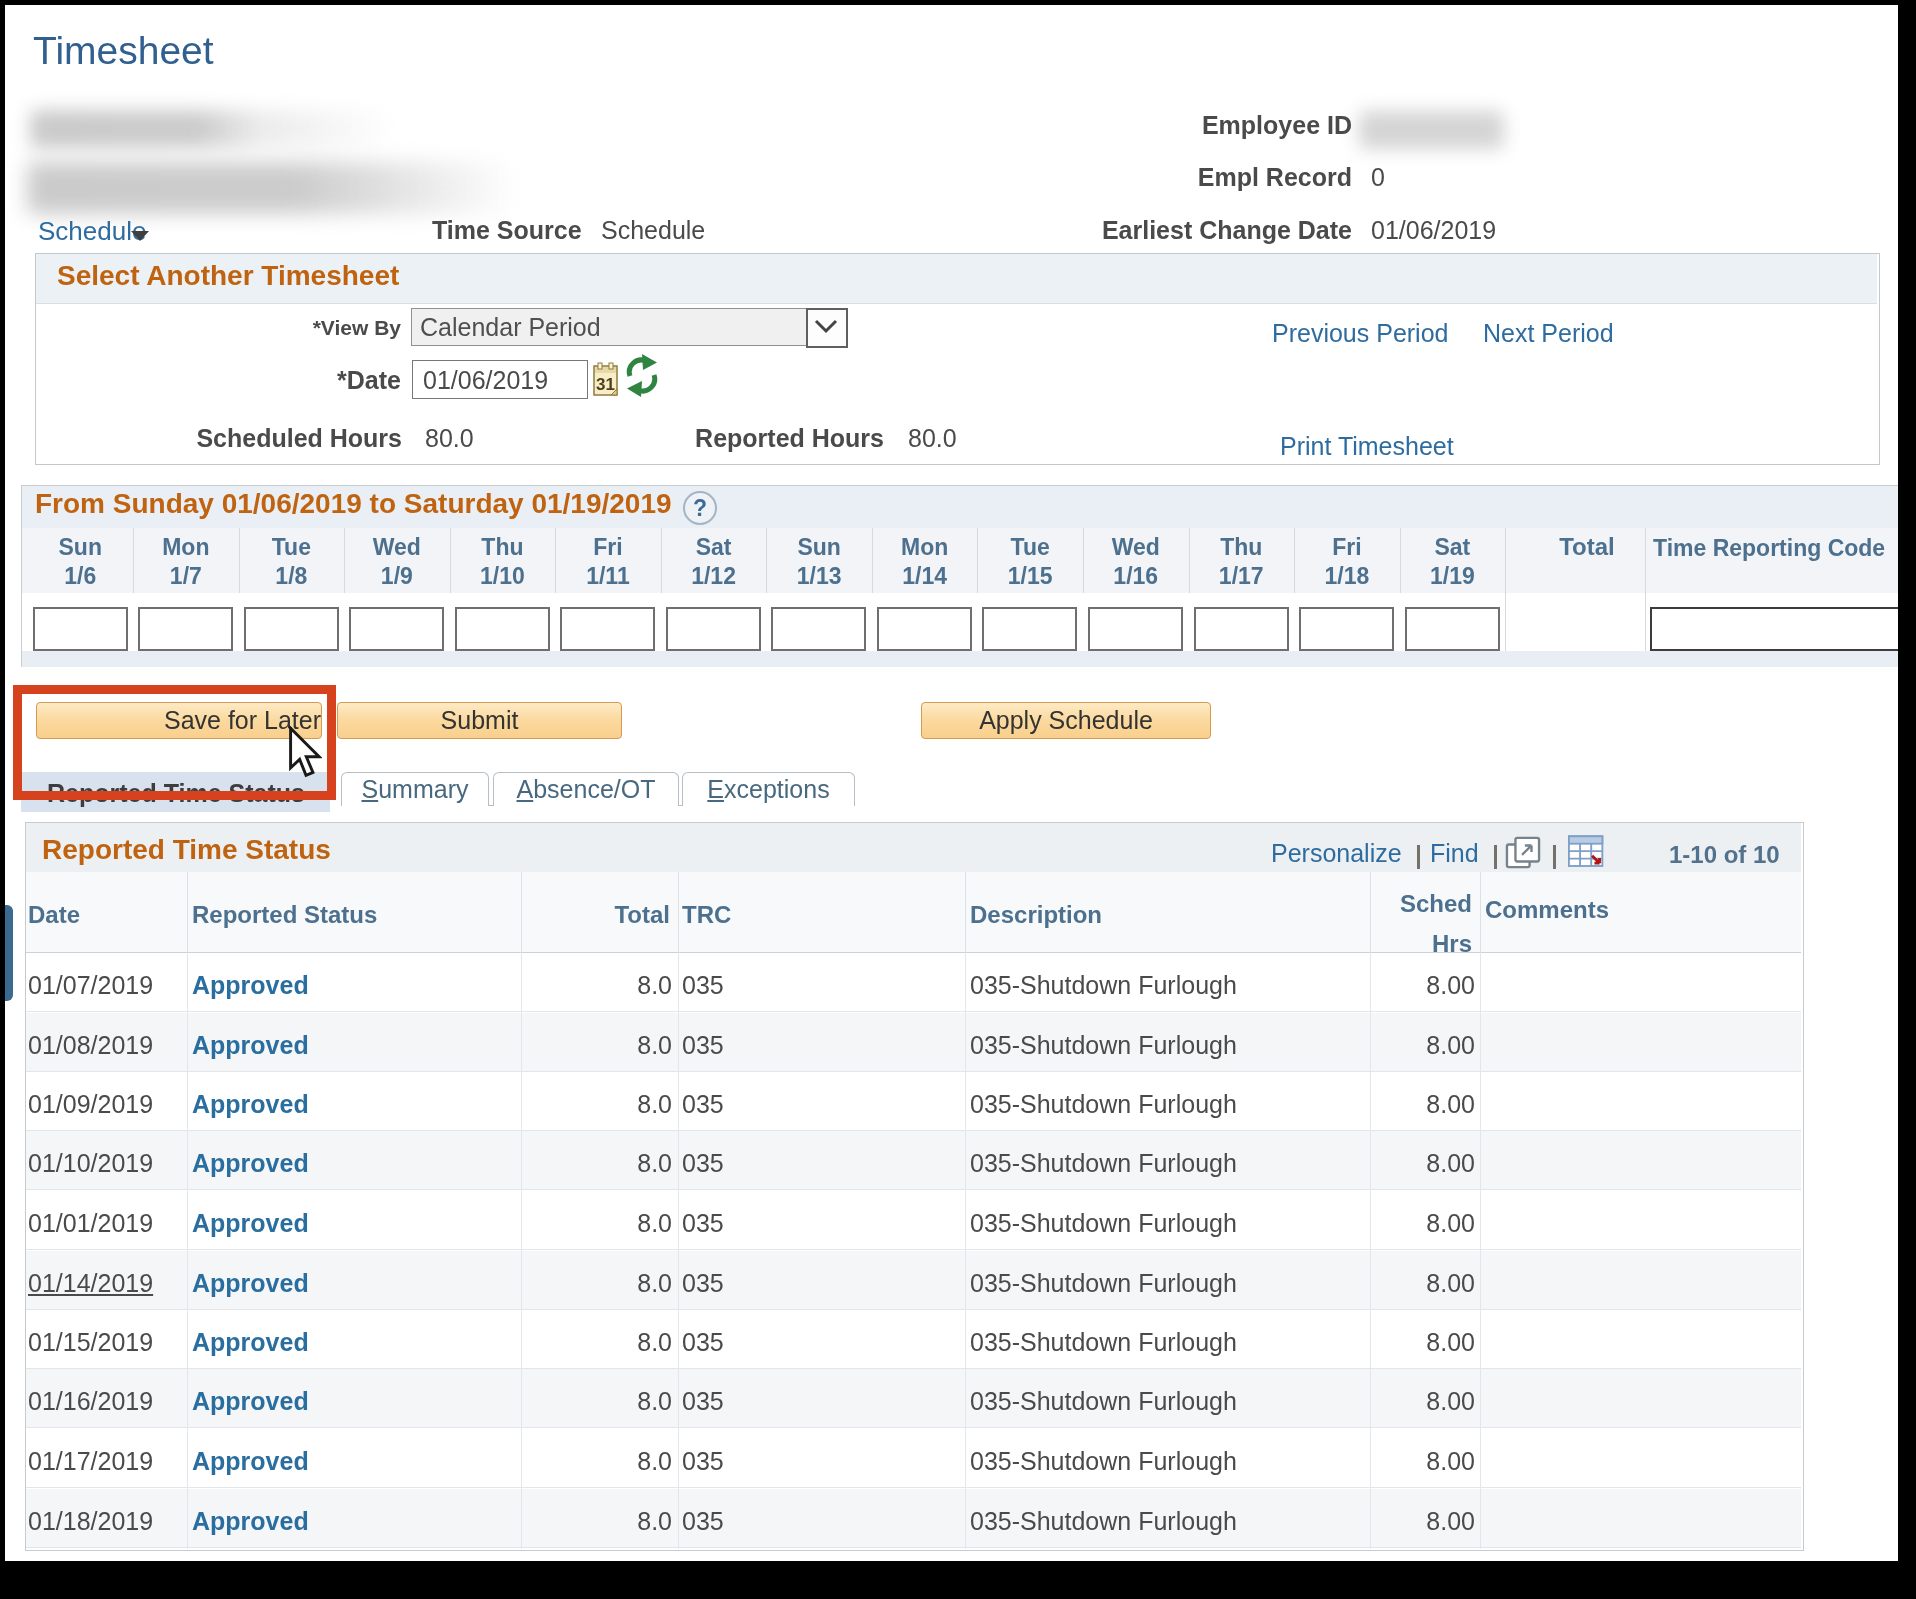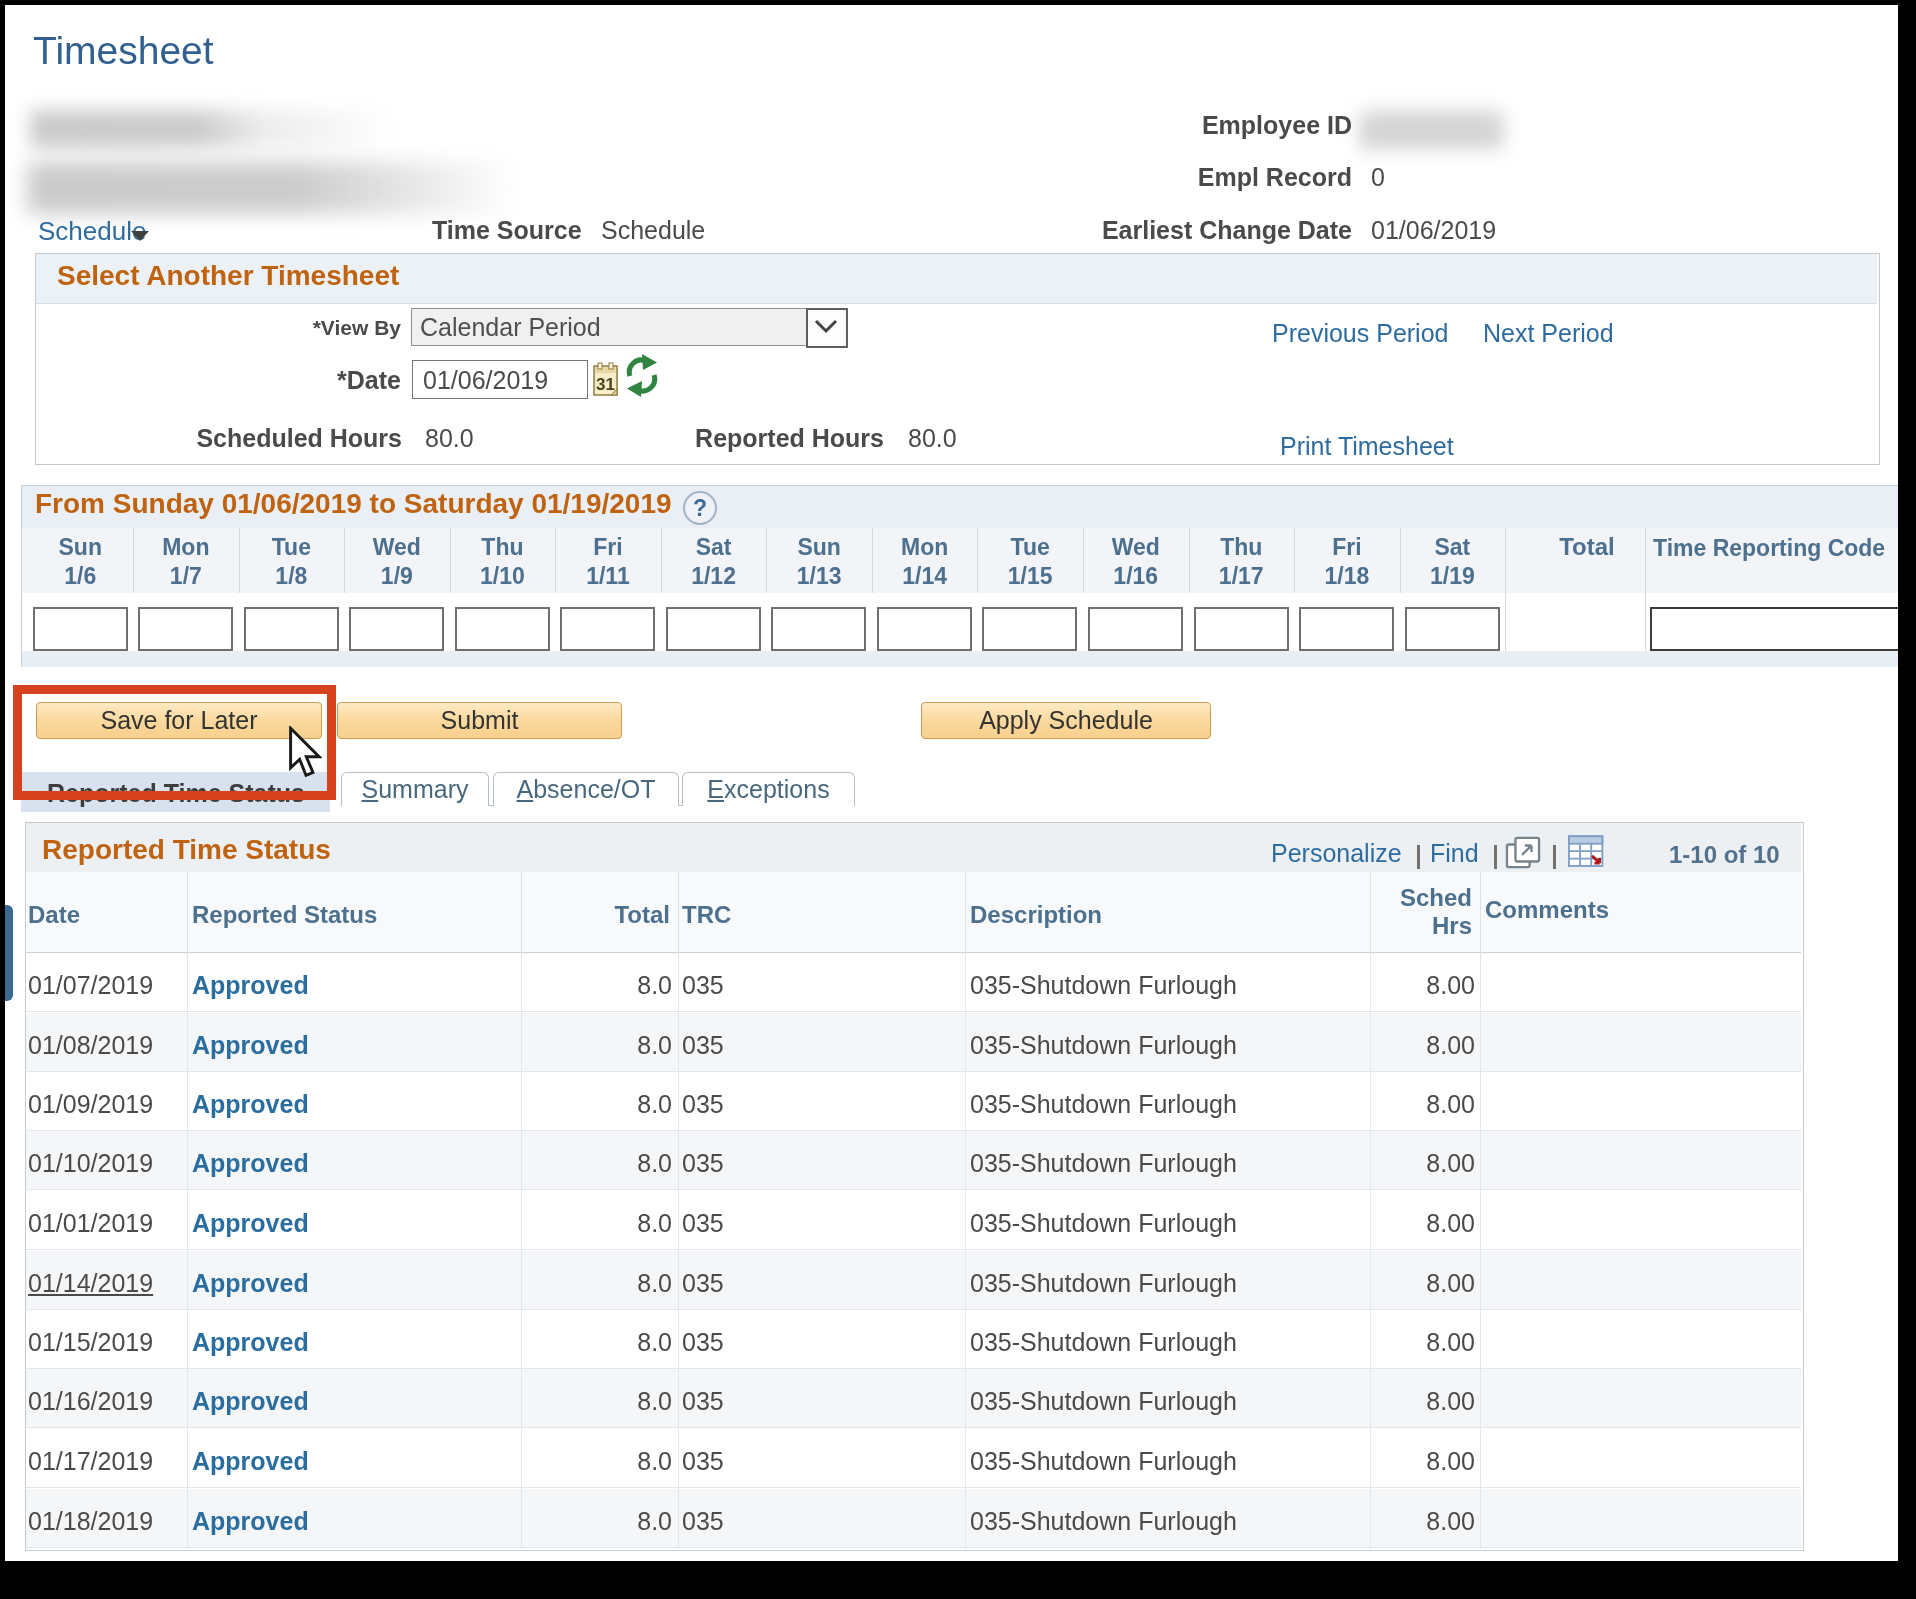--- a/index.html
+++ b/index.html
@@ -112,21 +112,21 @@
 <div class="inp" style="left:660.8px;top:602px;width:91px;height:40px;"></div>
 <div class="inp" style="left:766.4px;top:602px;width:91px;height:40px;"></div>
 <div class="inp" style="left:871.9px;top:602px;width:91px;height:40px;"></div>
 <div class="inp" style="left:977.4px;top:602px;width:91px;height:40px;"></div>
 <div class="inp" style="left:1083.0px;top:602px;width:91px;height:40px;"></div>
 <div class="inp" style="left:1188.5px;top:602px;width:91px;height:40px;"></div>
 <div class="inp" style="left:1294.1px;top:602px;width:91px;height:40px;"></div>
 <div class="inp" style="left:1399.6px;top:602px;width:91px;height:40px;"></div>
 <div class="inp" style="left:1645px;top:602px;width:260px;height:40px;border-color:#3c3c3c;"></div>
 <div class="ab" style="left:17px;top:646px;width:1876px;height:16px;background:#e9eef4;"></div>
-<div class="btn" style="left:31px;top:697px;width:284px;">Save for Later</div>
+<div class="btn" style="left:31px;top:697px;width:284px;text-align:right;">Save for Later</div>
 <div class="btn" style="left:332px;top:697px;width:283px;">Submit</div>
 <div class="btn" style="left:916px;top:697px;width:288px;">Apply Schedule</div>
 <div class="ab" style="left:336px;top:800px;width:512px;height:1px;background:#b7bec6;"></div>
 <div class="ab" style="left:16px;top:767px;width:309px;height:40px;background:#d8e2ee;"></div>
 <div class="ab" style="left:42px;top:774px;font-size:25px;font-weight:bold;color:#3d3d3d;">Reported Time Status</div>
 <div class="tab" style="left:336px;width:146px;"><span style="text-decoration:underline;">S</span>ummary</div>
 <div class="tab" style="left:488px;width:184px;"><span style="text-decoration:underline;">A</span>bsence/OT</div>
 <div class="tab" style="left:677px;width:171px;"><span style="text-decoration:underline;">E</span>xceptions</div>
 <div class="ab" style="left:8px;top:680px;width:305px;height:97px;border:9px solid #d5421d;"></div>
 <svg class="ab" style="left:284px;top:721px;" width="33" height="54" viewBox="0 0 12.4 19.8">
@@ -154,21 +154,21 @@
 <line x1="1" y1="25" x2="37" y2="25" stroke="#7f9fc6" stroke-width="2"></line>
 <path d="M26 22 L34 30 M34 30 L34 24.5 M34 30 L28.5 30" stroke="#b01513" stroke-width="3" fill="none"></path>
 </svg>
 <div class="ab" style="left:1664px;top:836px;font-size:24px;color:#51718c;font-weight:bold;">1-10 of 10</div>
 <div class="ab" style="left:21px;top:867px;width:1775px;height:80px;background:#f7f9fa;border-bottom:1px solid #cdd2d6;"></div>
 <div class="ab steel" style="left:23px;top:896px;font-size:24px;">Date</div>
 <div class="ab steel" style="left:187px;top:896px;font-size:24px;">Reported Status</div>
 <div class="ab steel rt" style="left:365px;top:896px;width:300px;font-size:24px;">Total</div>
 <div class="ab steel" style="left:677px;top:896px;font-size:24px;">TRC</div>
 <div class="ab steel" style="left:965px;top:896px;font-size:24px;">Description</div>
-<div class="ab steel rt" style="left:1167px;top:879px;width:300px;font-size:24px;line-height:28px;">Sched<br>Hrs</div>
+<div class="ab steel rt" style="left:1167px;top:879px;width:300px;font-size:24px;line-height:40px;">Sched<br>Hrs</div>
 <div class="ab steel" style="left:1480px;top:891px;font-size:24px;">Comments</div>
 <div class="ab" style="left:182px;top:867px;width:1px;height:677px;background:#dde1e5;"></div>
 <div class="ab" style="left:516px;top:867px;width:1px;height:677px;background:#dde1e5;"></div>
 <div class="ab" style="left:673px;top:867px;width:1px;height:677px;background:#dde1e5;"></div>
 <div class="ab" style="left:960px;top:867px;width:1px;height:677px;background:#dde1e5;"></div>
 <div class="ab" style="left:1365px;top:867px;width:1px;height:677px;background:#dde1e5;"></div>
 <div class="ab" style="left:1475px;top:867px;width:1px;height:677px;background:#dde1e5;"></div>
 <div class="ab" style="left:21px;top:948px;width:1775px;height:58px;background:#ffffff;border-bottom:1px solid #e2e5e9;"></div>
 <div class="ab txt" style="left:23px;top:966px;font-size:25px;">01/07/2019</div>
 <div class="ab" style="left:187px;top:966px;font-size:25px;color:#2a6d9f;font-weight:bold;">Approved</div>

